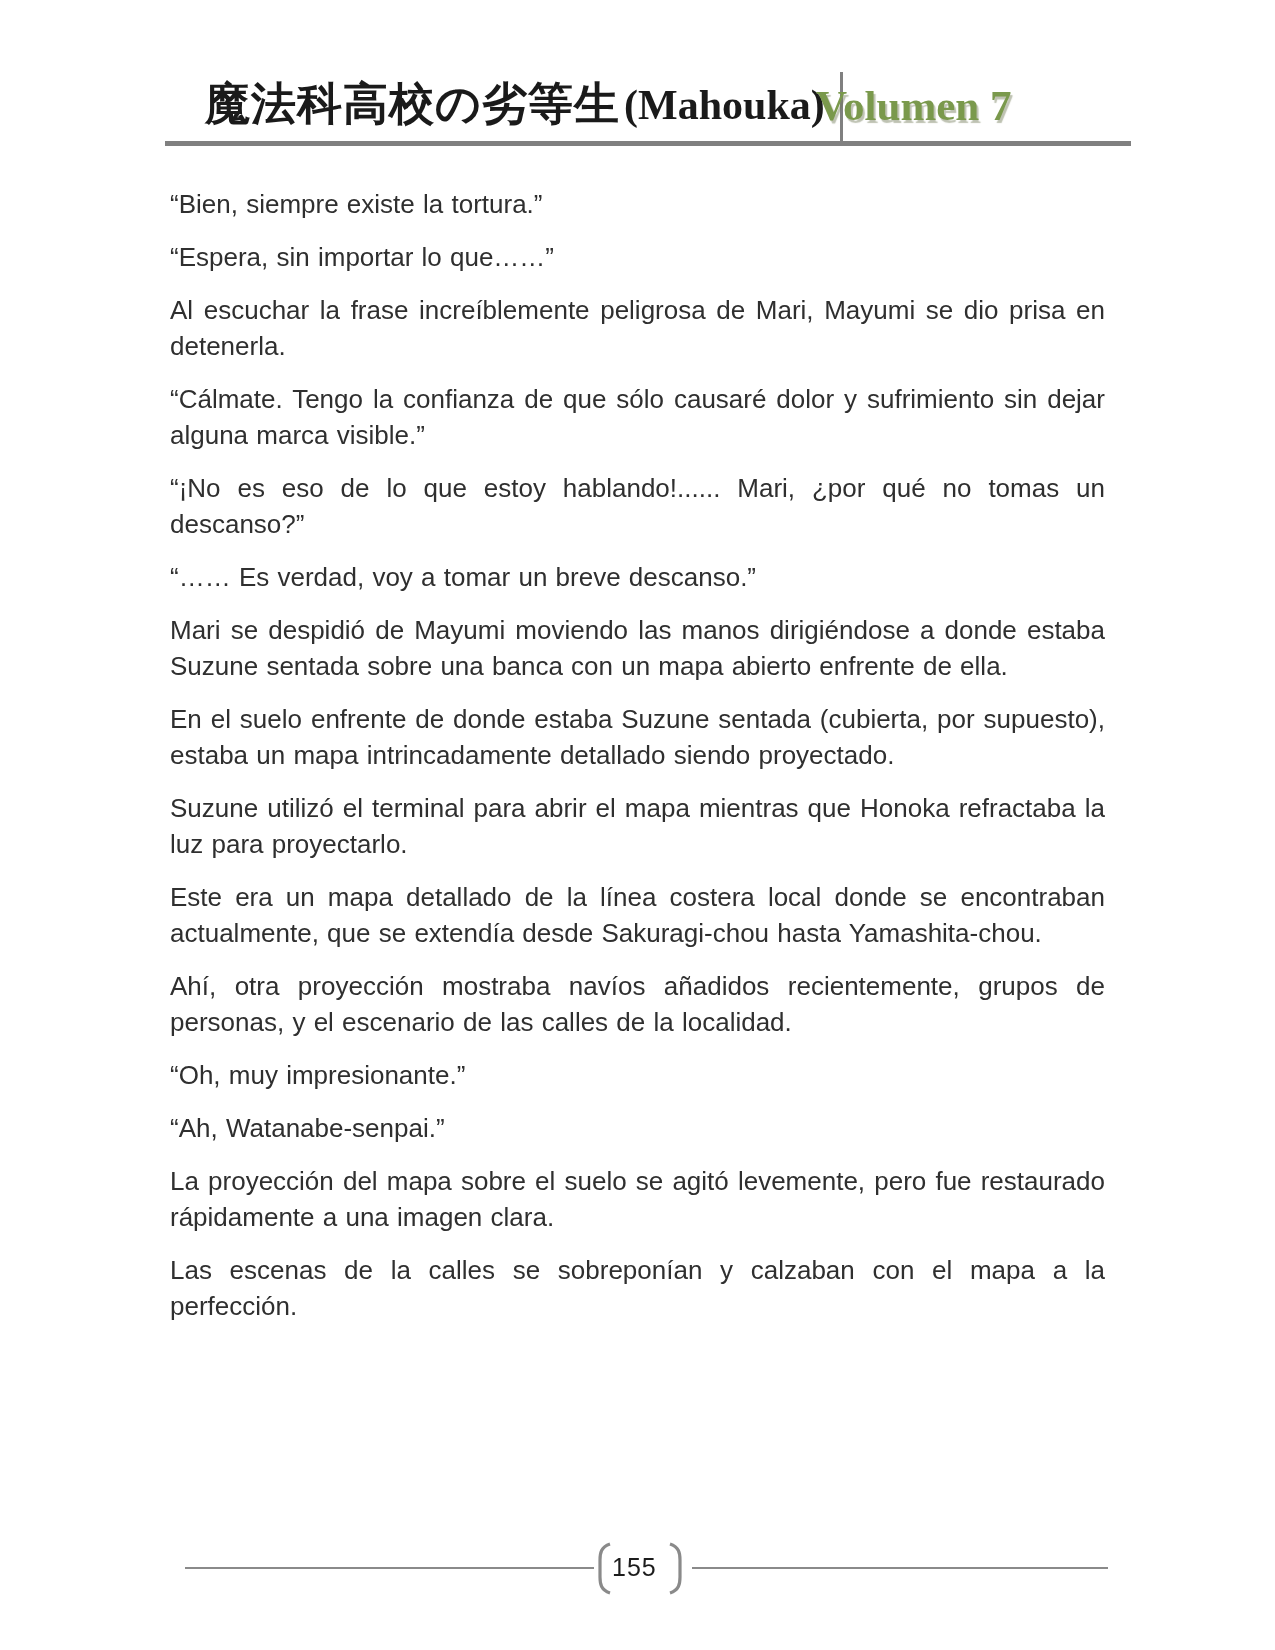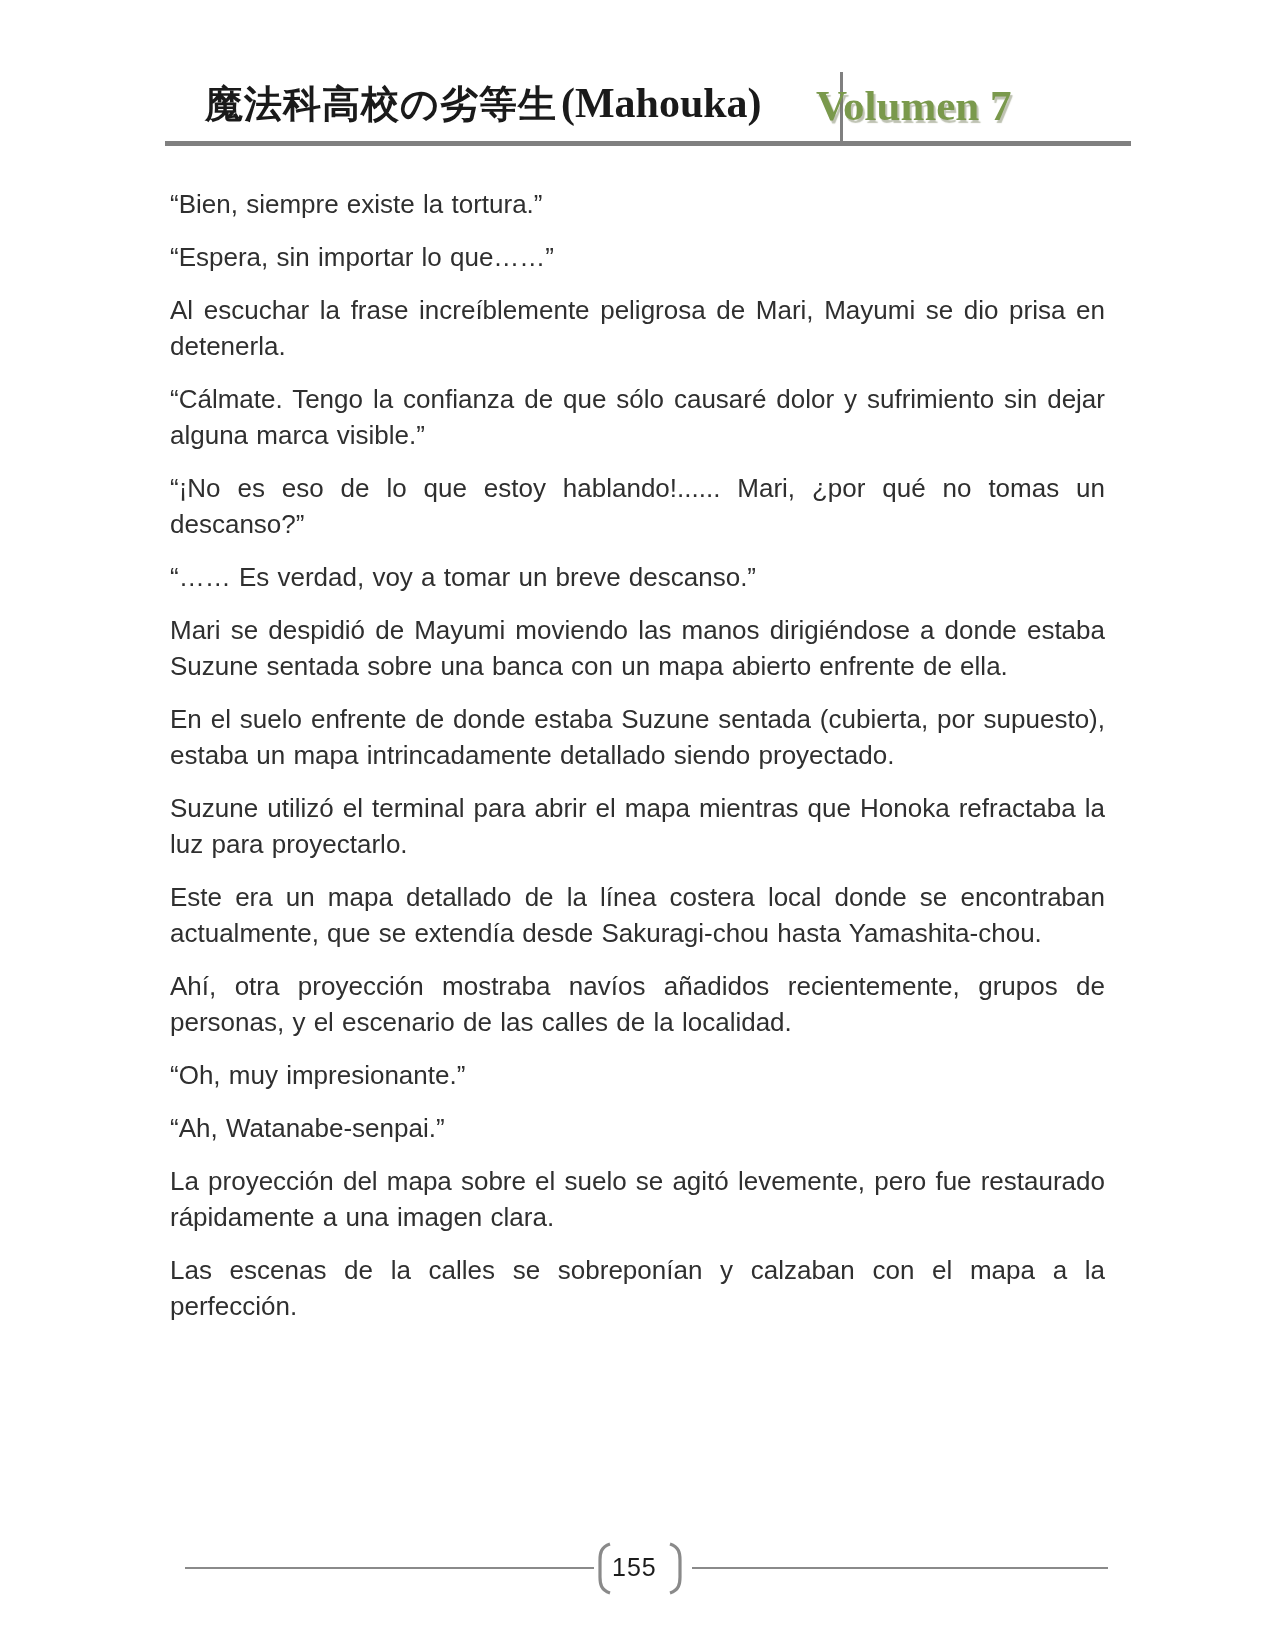--- a/index.html
+++ b/index.html
@@ -13,21 +13,21 @@
   .page { width: 1275px; height: 1650px; position: relative; background: #ffffff; }
 
   
   .header { position: absolute; left: 0; top: 0; width: 1275px; height: 150px; }
   .title {
     position: absolute; left: 205px; top: 82px;
     font-family: "Liberation Serif", "DejaVu Serif", serif;
     font-weight: 700; color: #1a1a1a; line-height: 1;
     white-space: nowrap;
   }
-  .title-jp { font-size: 38px; letter-spacing: 1px; margin-top: 38px; }
+  .title-jp { font-size: 45px; letter-spacing: 1px; margin-top: 38px; }
   .title-latin { font-size: 42px; margin-left: 4px; }
   .vbar {
     position: absolute; left: 840px; top: 72px;
     width: 3px; height: 70px; background: #808080;
   }
   .volume {
     position: absolute; left: 816px; top: 84px;
     font-family: Liberation Serif, serif;
     font-weight: 700; font-size: 43px; line-height: 1;
     color: #7a994c;

